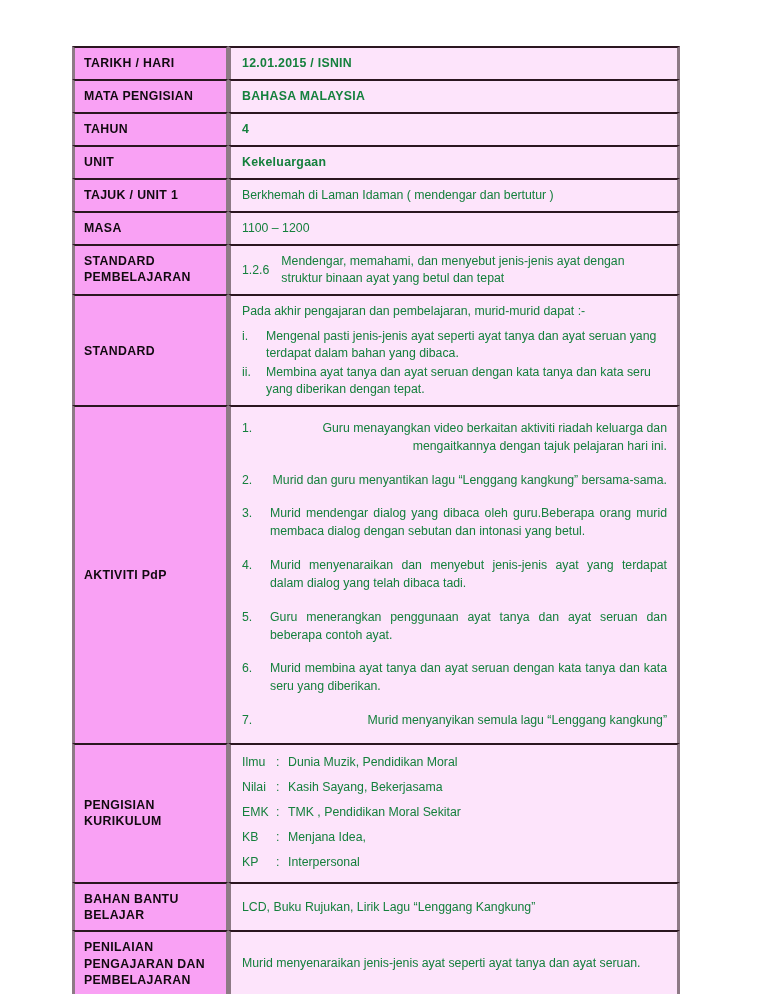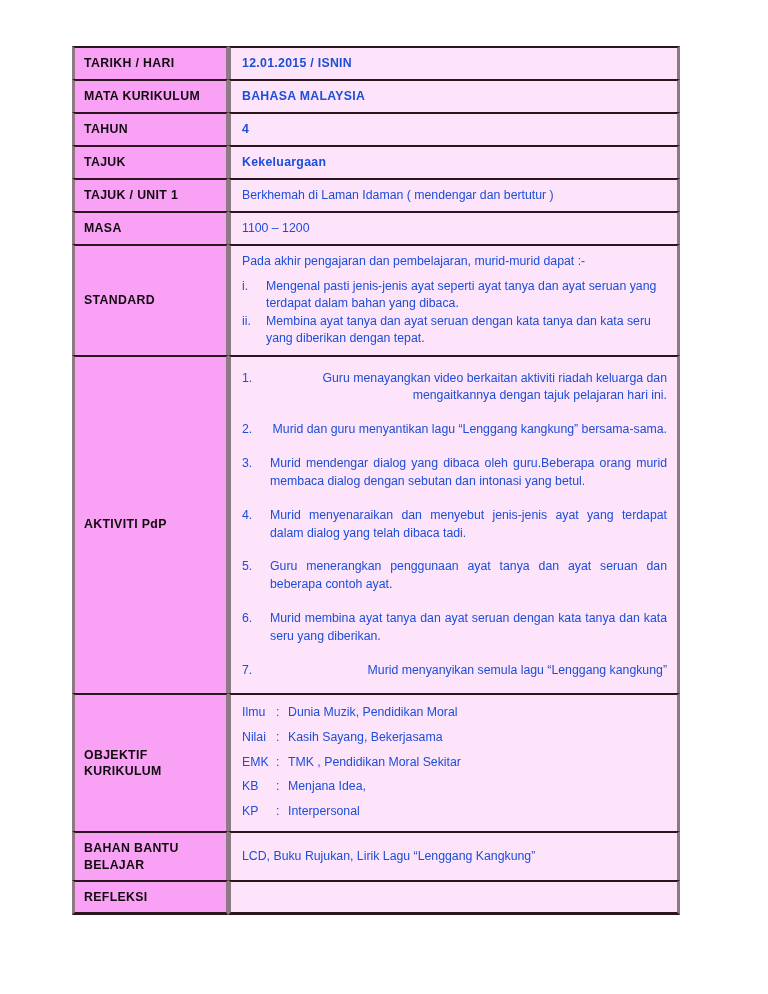--- a/index.html
+++ b/index.html
@@ -54,21 +54,21 @@
   }
 
   td.content-cell {
     background: #fde4fb;
     border-top: 2px solid #2b1620;
     border-left: 3px solid #8d7a85;
     border-right: 3px solid #8d7a85;
     border-bottom: 0;
     padding: 7px 10px 7px 11px;
     font-size: 12.3px;
-    color: #1d4ed8;
+    color: #15803d;
     line-height: 1.38;
   }
 
   tr.last-row td.label-cell,
   tr.last-row td.content-cell {
     border-bottom: 3px solid #2b1620;
   }
   td.v-mid { vertical-align: middle; }
 
   
@@ -158,54 +158,63 @@
     <tbody>
 
       <tr>
         <td class="label-cell v-mid">TARIKH / HARI</td>
         <td class="content-cell v-mid">
           <span class="bold-val">12.01.2015 /  ISNIN</span>
         </td>
       </tr>
 
       <tr>
-        <td class="label-cell v-mid">MATA KURIKULUM</td>
+        <td class="label-cell v-mid">MATA PENGISIAN</td>
         <td class="content-cell v-mid">
           <span class="bold-val">BAHASA  MALAYSIA</span>
         </td>
       </tr>
 
       <tr>
         <td class="label-cell v-mid">TAHUN</td>
         <td class="content-cell v-mid">
           <span class="bold-val">4</span>
         </td>
       </tr>
 
       <tr>
-        <td class="label-cell v-mid">TAJUK</td>
+        <td class="label-cell v-mid">UNIT</td>
         <td class="content-cell v-mid">
           <span class="bold-val">Kekeluargaan</span>
         </td>
       </tr>
 
       <tr>
         <td class="label-cell v-mid">TAJUK / UNIT 1</td>
         <td class="content-cell v-mid">
           <span>Berkhemah di Laman Idaman ( mendengar dan bertutur )</span>
         </td>
       </tr>
 
       <tr>
         <td class="label-cell v-mid">MASA</td>
         <td class="content-cell v-mid">
           <span>1100 – 1200</span>
         </td>
       </tr>
 
+      <tr>
+        <td class="label-cell label-top">STANDARD PEMBELAJARAN</td>
+        <td class="content-cell v-mid">
+          <div class="sp-wrap">
+            <span class="sp-code">1.2.6</span>
+            <span class="sp-text">Mendengar, memahami, dan menyebut jenis-jenis ayat dengan struktur binaan ayat yang betul dan tepat</span>
+          </div>
+        </td>
+      </tr>
 
       <tr>
         <td class="label-cell v-mid">STANDARD</td>
         <td class="content-cell v-mid">
           <div class="obj-intro">Pada akhir pengajaran dan pembelajaran, murid-murid dapat :-</div>
           <div class="obj-list">
             <div class="obj-item">
               <span class="obj-marker">i.</span>
               <span class="obj-text">Mengenal pasti jenis-jenis ayat seperti ayat tanya dan ayat seruan yang terdapat dalam bahan yang dibaca.</span>
             </div>
@@ -255,21 +264,21 @@
             <div class="act-item">
               <span class="act-num">7.</span>
               <span class="act-text no-justify">Murid menyanyikan semula lagu “Lenggang  kangkung”</span>
             </div>
 
           </div>
         </td>
       </tr>
 
       <tr>
-        <td class="label-cell v-mid">OBJEKTIF KURIKULUM</td>
+        <td class="label-cell v-mid">PENGISIAN KURIKULUM</td>
         <td class="content-cell v-mid">
           <div class="pk-list">
 
             <div class="pk-item">
               <span class="pk-key">Ilmu</span>
               <span class="pk-sep">:</span>
               <span class="pk-val">Dunia Muzik, Pendidikan Moral</span>
             </div>
 
             <div class="pk-item">
@@ -300,20 +309,26 @@
         </td>
       </tr>
 
       <tr>
         <td class="label-cell v-mid">BAHAN BANTU BELAJAR</td>
         <td class="content-cell v-mid">
           <span>LCD,  Buku Rujukan, Lirik Lagu “Lenggang Kangkung”</span>
         </td>
       </tr>
 
+      <tr>
+        <td class="label-cell v-mid">PENILAIAN PENGAJARAN DAN PEMBELAJARAN</td>
+        <td class="content-cell v-mid">
+          <span>Murid menyenaraikan jenis-jenis ayat seperti ayat tanya dan ayat seruan.</span>
+        </td>
+      </tr>
 
       <tr class="last-row">
         <td class="label-cell v-mid">REFLEKSI</td>
         <td class="content-cell v-mid">
           
         </td>
       </tr>
 
     </tbody>
   </table>

